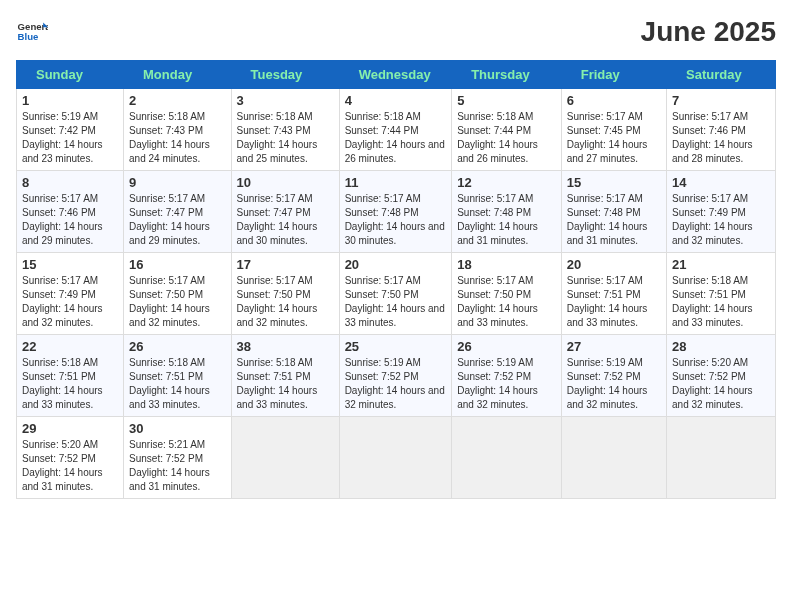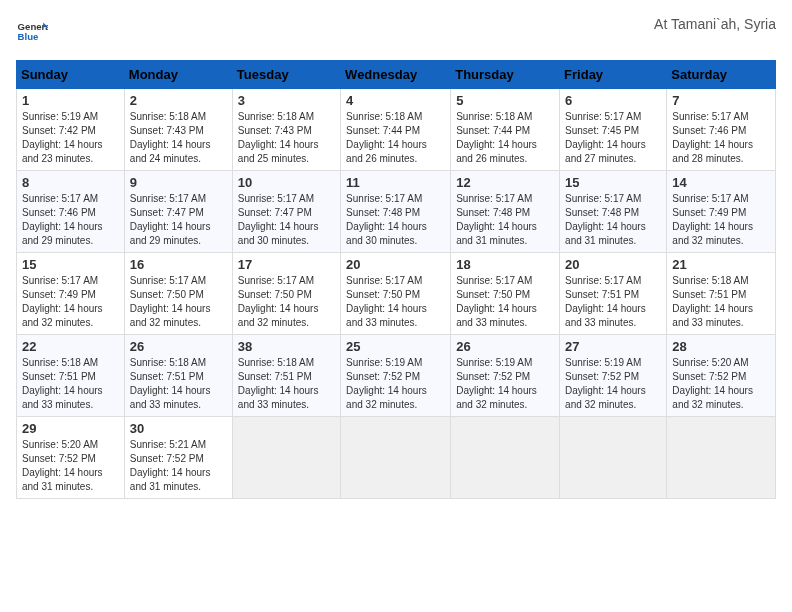--- a/index.html
+++ b/index.html
@@ -37,24 +37,24 @@
       font-size: 14px;
       color: #555;
     }
     .calendar-table {
       width: 100%;
       border-collapse: collapse;
       border: 1px solid #ccc;
     }
     .calendar-table th {
       background-color: #1565c0;
-      color: #000000;
+      color: #86efac;
       font-size: 13px;
       font-weight: bold;
-      padding: 6px 4px;
+      padding: 6px 19px;
       text-align: left;
       border: 1px solid #1565c0;
     }
     .calendar-table td {
       vertical-align: top;
       padding: 4px 5px;
       font-size: 10.5px;
       color: #333;
       border: 1px solid #ddd;
       width: 113px;
@@ -84,21 +84,21 @@
 
 <div class="header-area">
   <div class="logo">
     <svg class="logo-icon" viewBox="0 0 40 40" xmlns="http://www.w3.org/2000/svg">
       <text x="2" y="18" font-size="12" font-weight="bold" fill="#333">General</text>
       <text x="2" y="30" font-size="12" font-weight="bold" fill="#1565c0">Blue</text>
       <polygon points="34,8 40,14 34,14" fill="#1565c0"></polygon>
     </svg>
   </div>
   <div class="title-area">
-    <div class="location-title">At Tamani`ah, Syria</div>
+    <div class="month-title">June 2025</div>
   </div>
 </div>
 
 <table class="calendar-table">
   <thead>
     <tr>
       <th>Sunday</th>
       <th>Monday</th>
       <th>Tuesday</th>
       <th>Wednesday</th>

